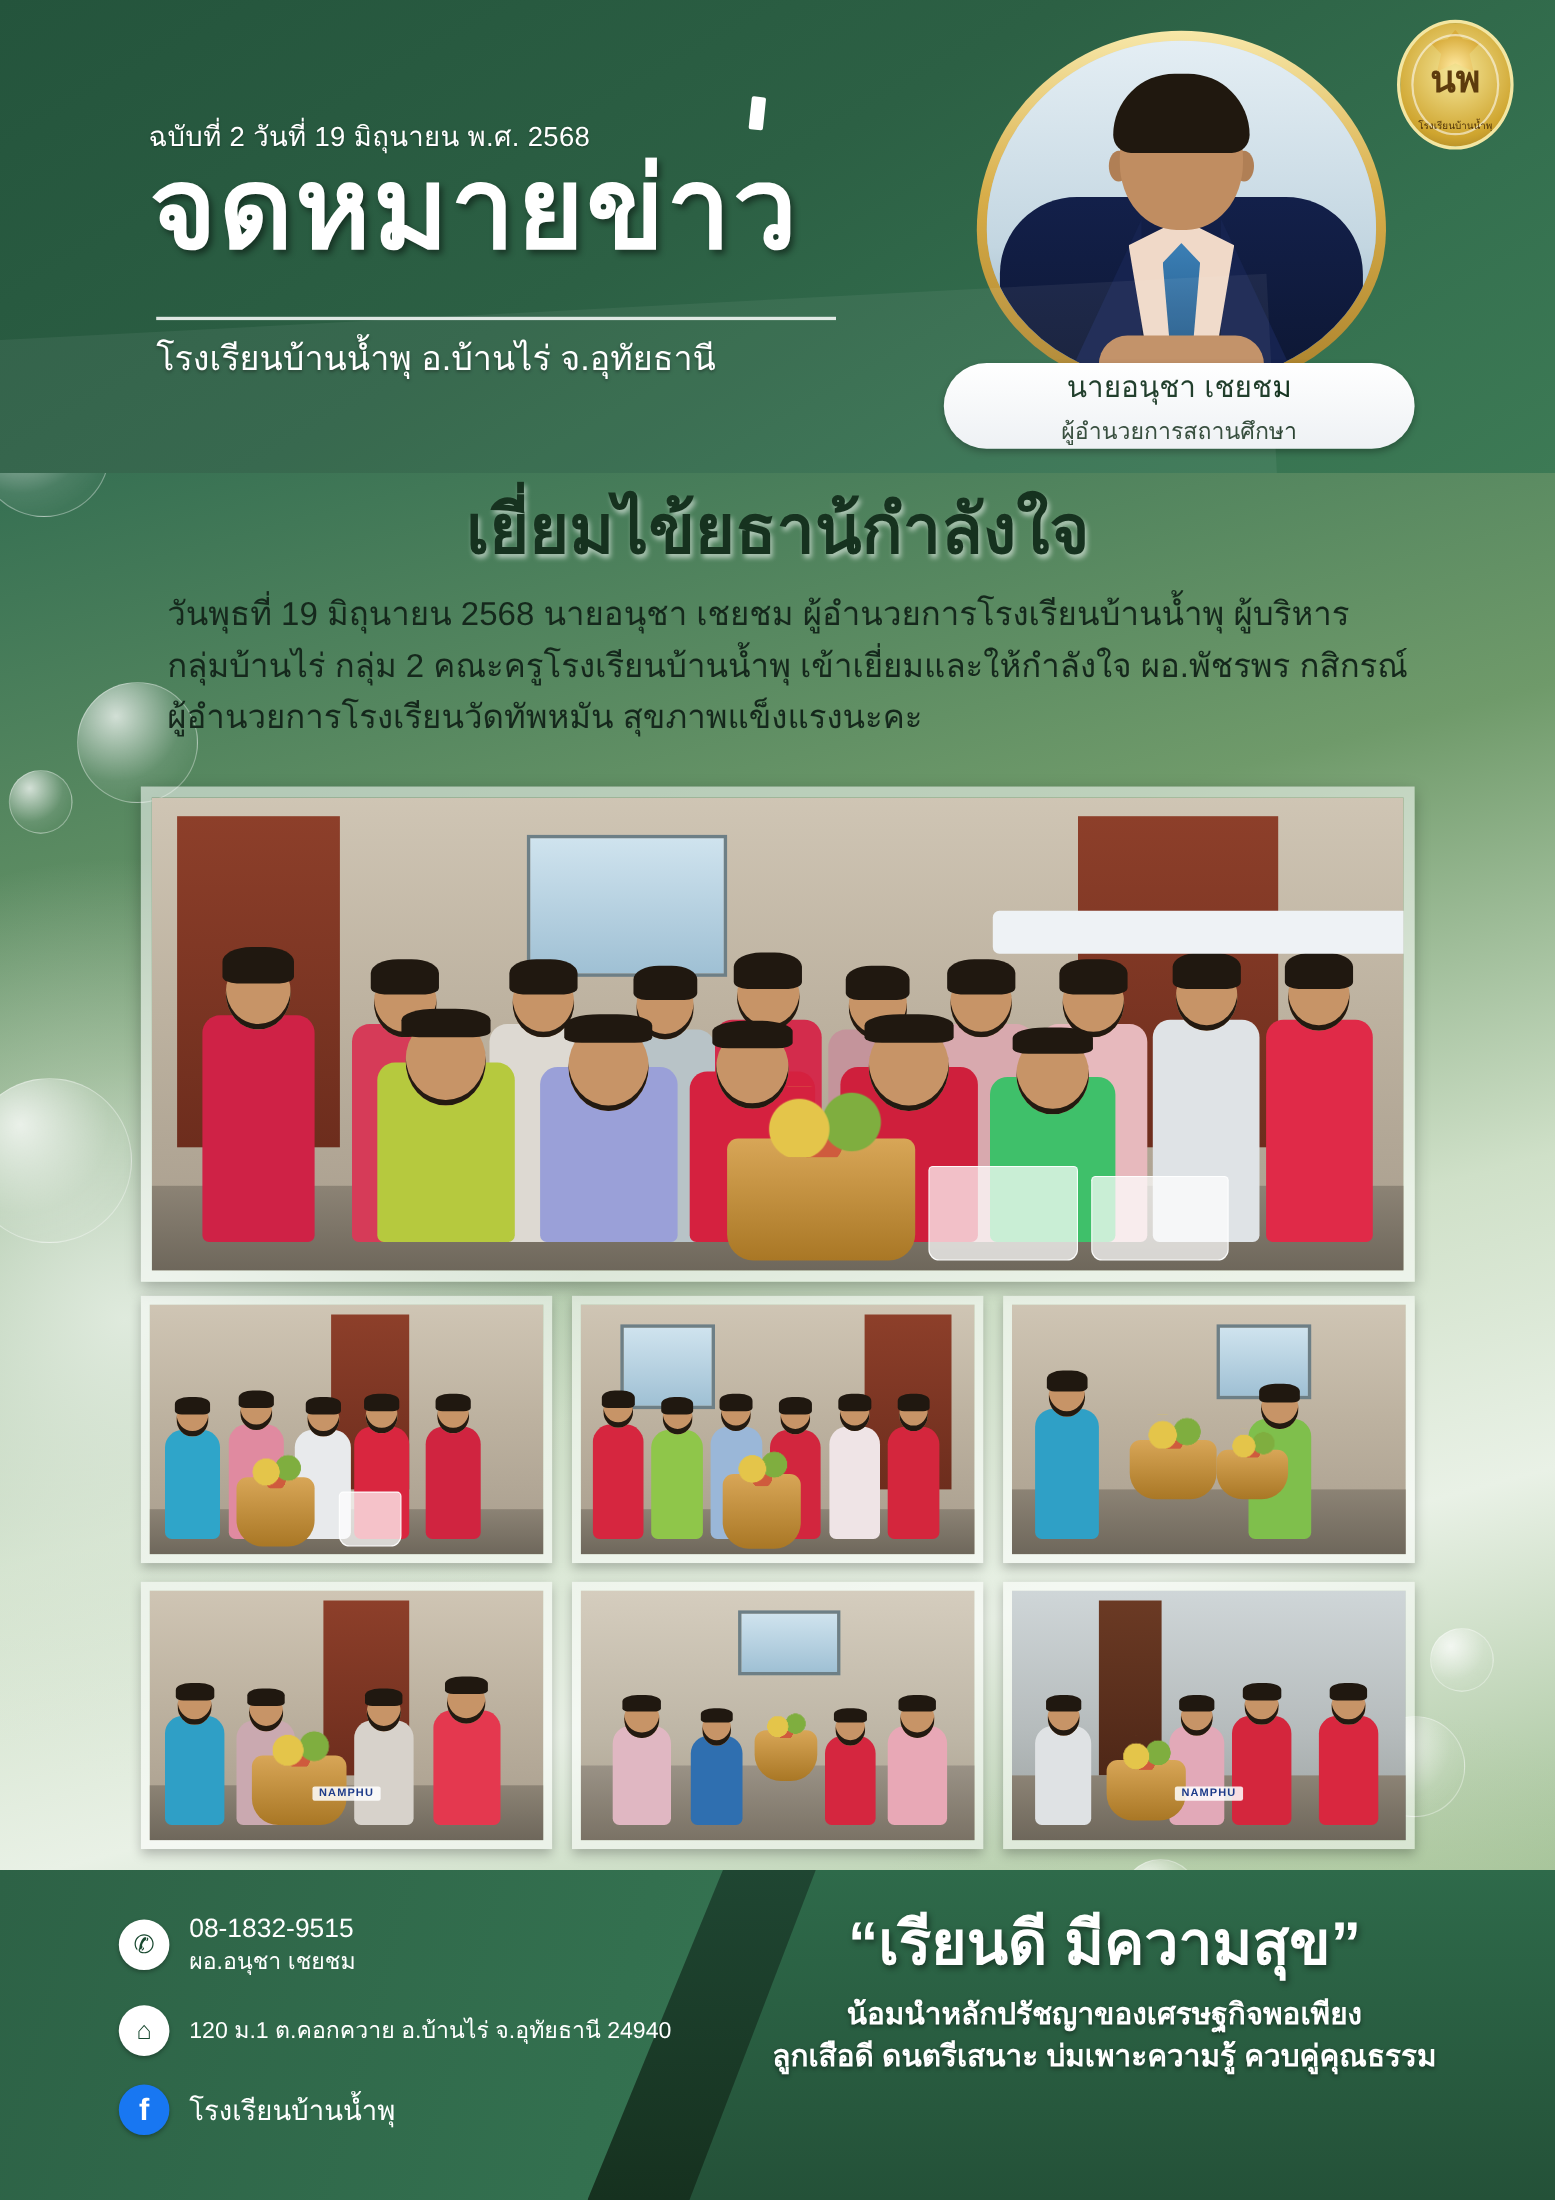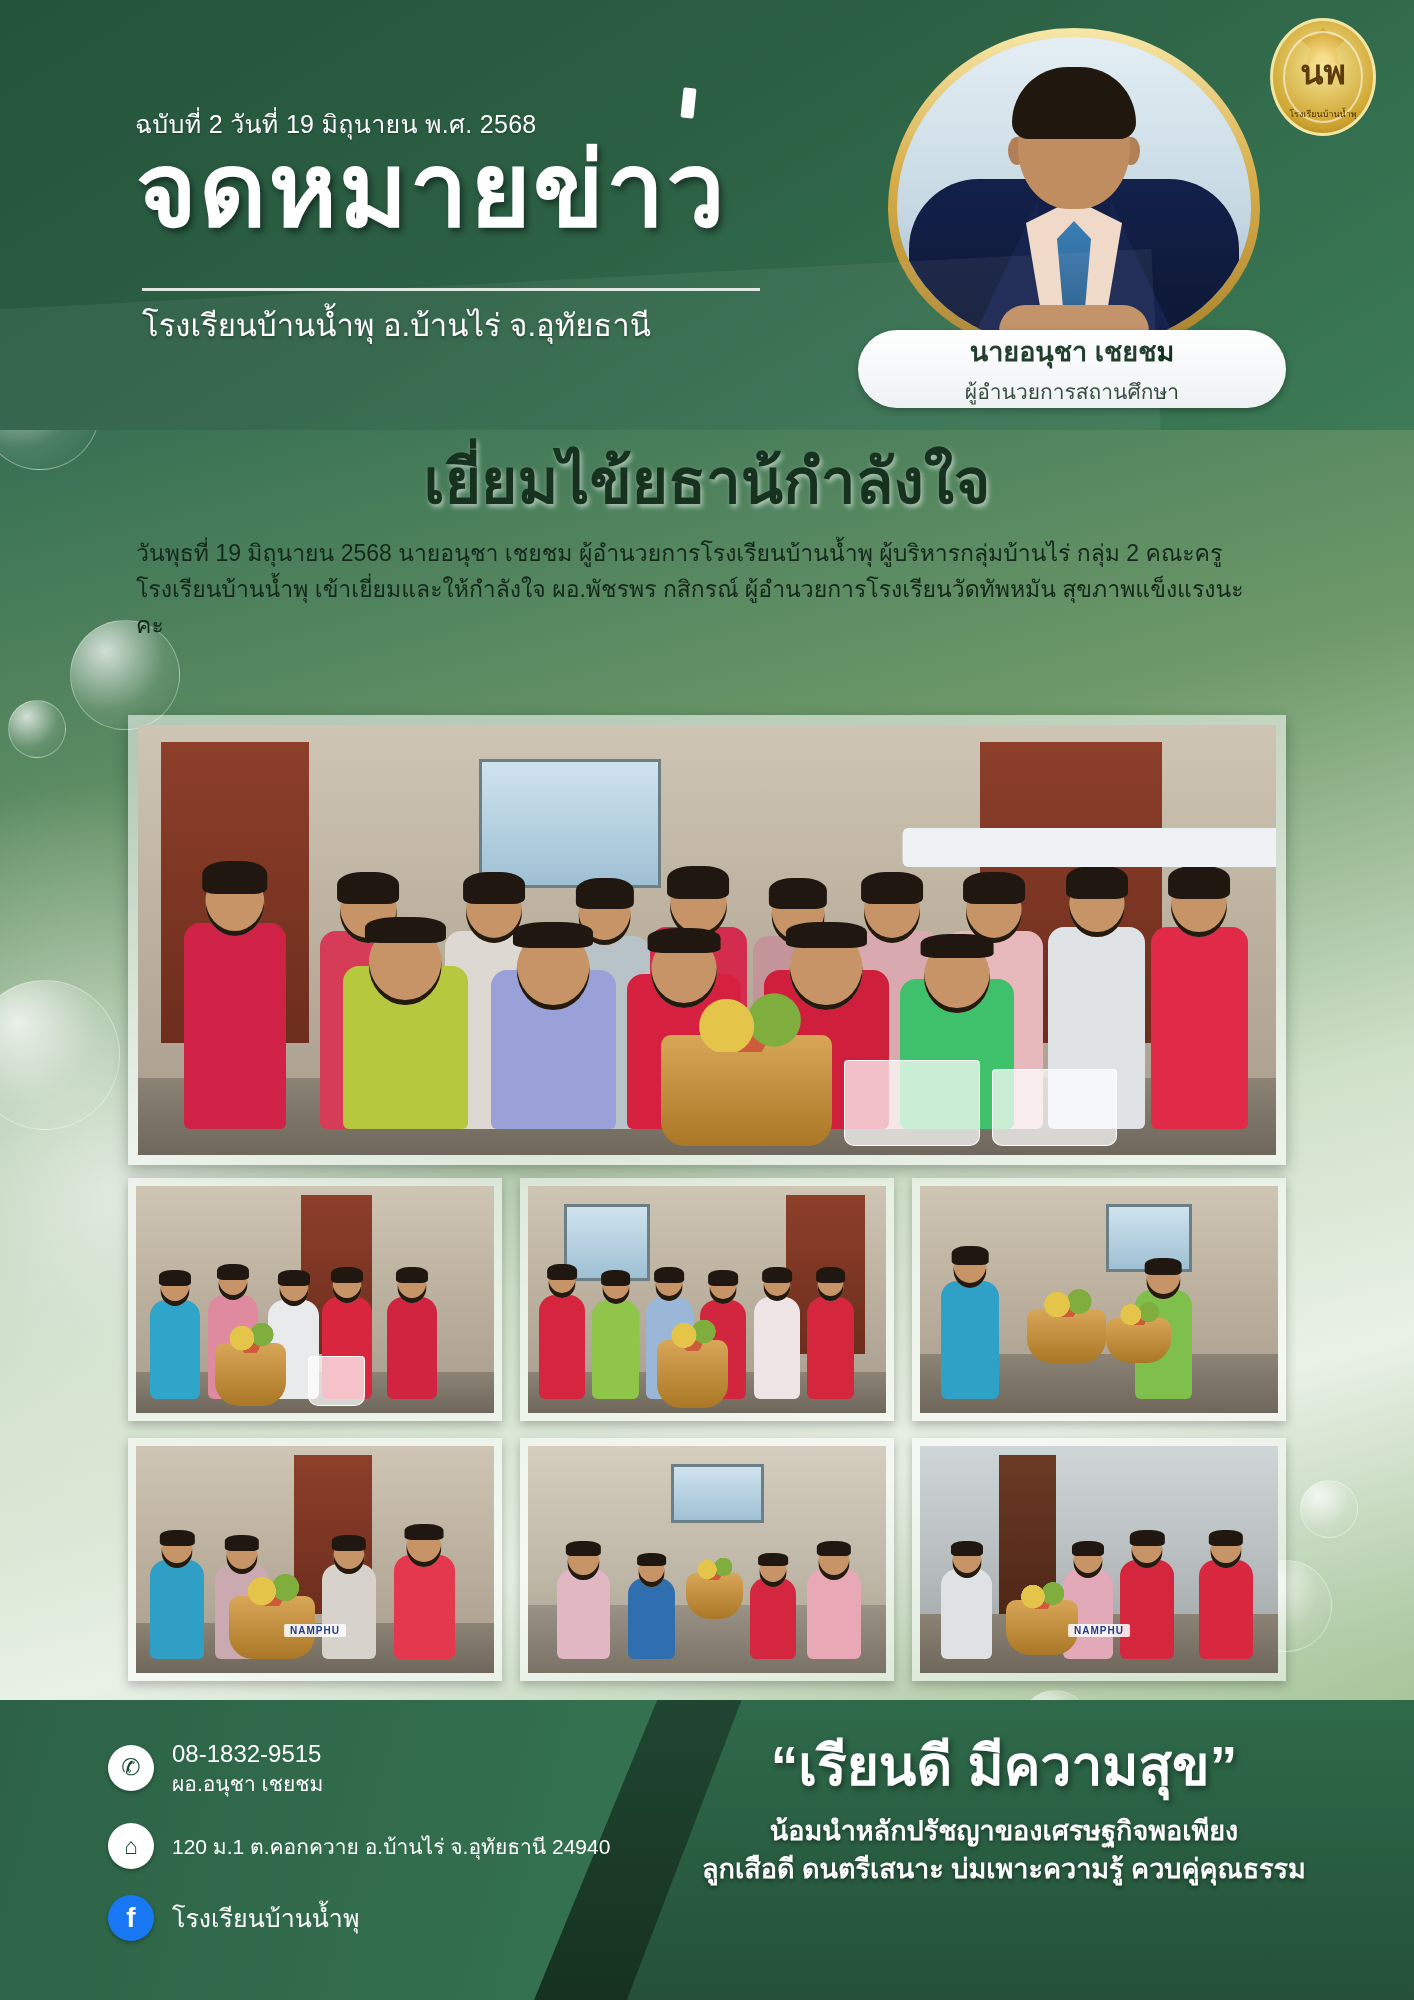--- a/index.html
+++ b/index.html
@@ -120,21 +120,21 @@
     width:150px; height:44px; border-radius:26px 26px 0 0; background:#c08d61;
   }
   .name-plate {
     position: absolute; left: 858px; top: 330px;
     width: 428px; height: 78px;
     background: linear-gradient(180deg,#ffffff,#eef1f4);
     border-radius: 46px;
     box-shadow: 0 3px 7px rgba(0,0,0,.3);
     display: flex; flex-direction: column; align-items: center; justify-content: center;
   }
-  .name-plate .nm { font-size: 27px; font-weight: bold; color: #14331f; }
+  .name-plate .nm { font-size: 27px; font-weight: normal; color: #14331f; }
   .name-plate .rl { font-size: 21px; color: #2c4433; margin-top: 2px; }
   
   .seal {
     position: absolute; right: 38px; top: 18px;
     width: 106px; height: 118px;
     border-radius: 50%;
     background: radial-gradient(circle at 50% 40%, #f5e79a, #cfa52f 70%, #9b7620);
     border: 3px solid #f3e6a2;
     display:flex; align-items:flex-end; justify-content:center;
     overflow:hidden;
@@ -146,22 +146,22 @@
      background: radial-gradient(circle at 50% 90%, #ffe9a0 0%, #d9ad3c 70%);
      clip-path: polygon(50% 0,65% 22%,100% 30%,78% 58%,86% 100%,50% 80%,14% 100%,22% 58%,0 30%,35% 22%); }
   
   .headline {
     position: absolute; left: 0; top: 432px; width: 100%;
     text-align: center;
     font-size: 62px; font-weight: bold; color: #16321f;
     text-shadow: 2px 3px 5px rgba(255,255,255,.55);
   }
   .body-text {
-    position: absolute; left: 136px; top: 536px; width: 1130px;
-    font-size: 23px; line-height: 1.56; color: #15281c;
+    position: absolute; left: 152px; top: 536px; width: 1130px;
+    font-size: 30px; line-height: 1.56; color: #15281c;
   }
   
   .photo-main {
     position: absolute; left: 128px; top: 715px;
     width: 1158px; height: 450px;
     border: 10px solid rgba(255,255,255,.55);
     box-shadow: 0 5px 14px rgba(0,0,0,.28);
     overflow: hidden;
   }
   .grid-row {

